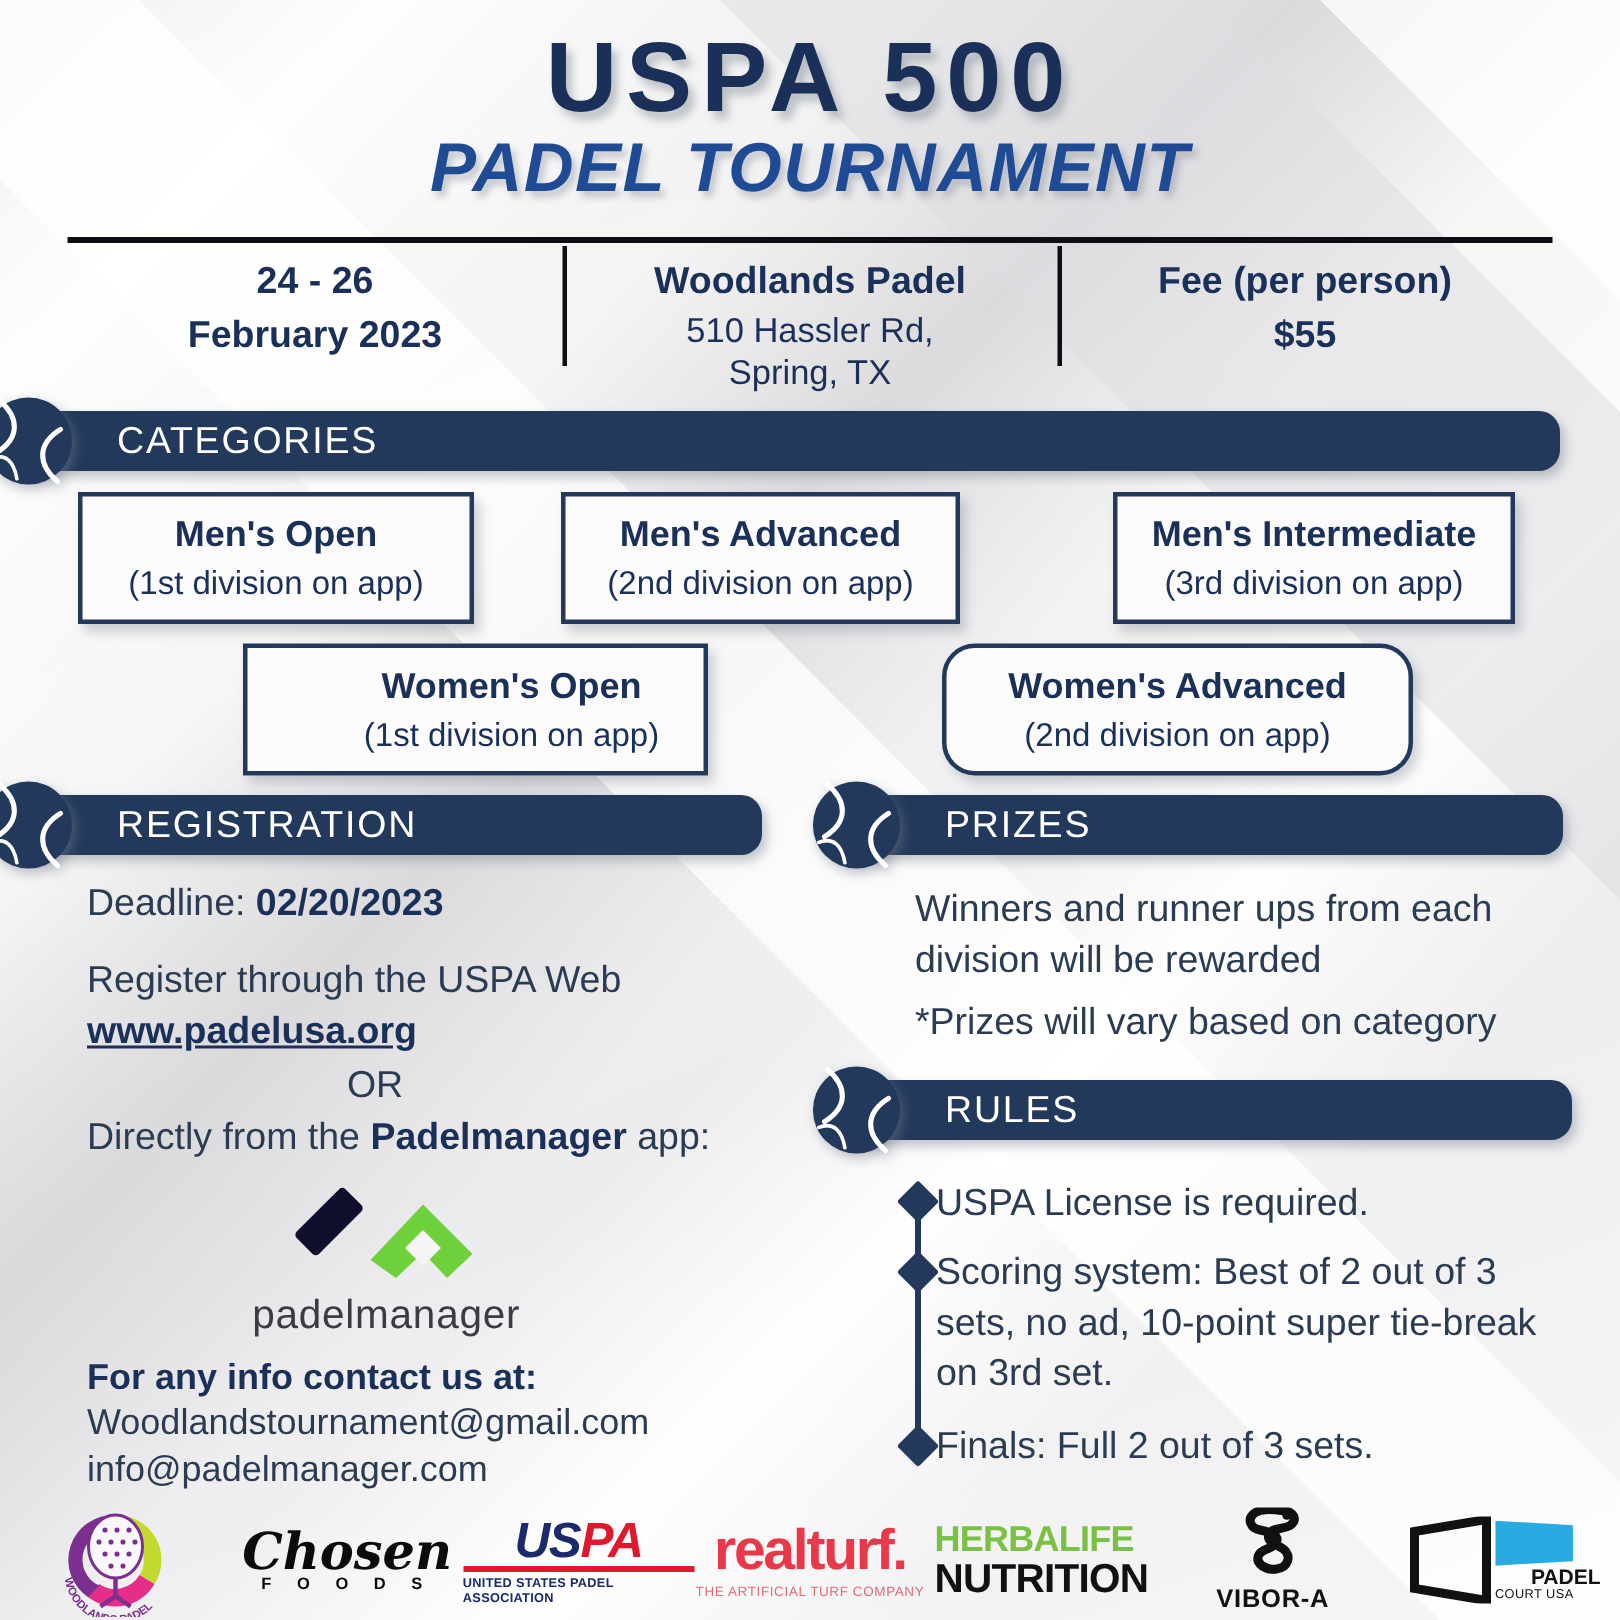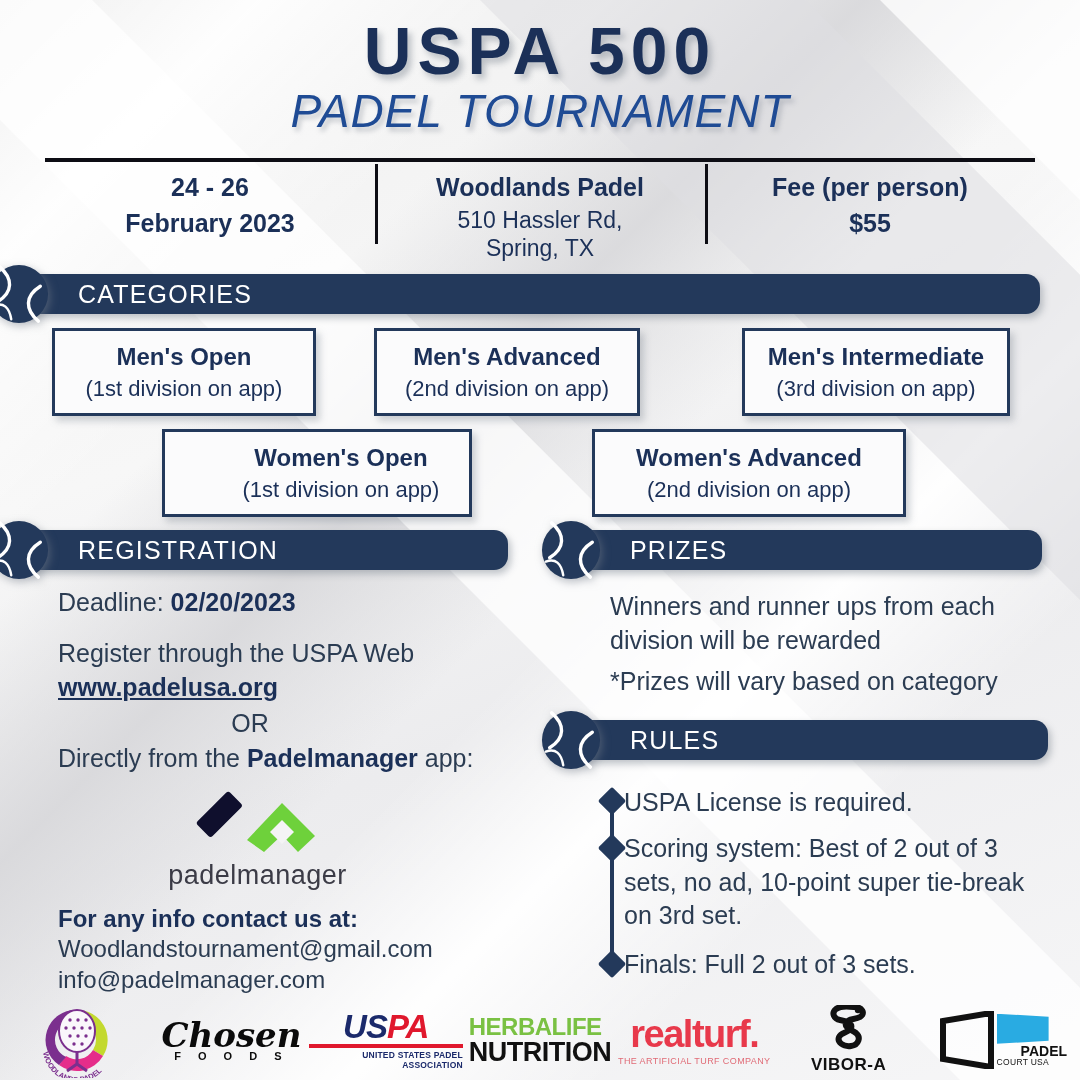--- a/index.html
+++ b/index.html
@@ -20,21 +20,21 @@
   .bgband{position:absolute;background:rgba(222,222,226,.55);transform:rotate(-45deg);transform-origin:top left;pointer-events:none;}
   .bgband.lite{background:rgba(255,255,255,.75);}
 
   
   .title-wrap{position:absolute;left:0;top:18px;width:1080px;text-align:center;}
   .t1{
     font-size:66px;font-weight:bold;letter-spacing:6px;color:#1b3058;
     line-height:1.02;text-shadow:4px 5px 6px rgba(120,128,140,.45);
   }
   .t2{
-    font-size:46px;font-weight:normal;font-style:italic;letter-spacing:1px;color:#1f4b94;
+    font-size:46px;font-weight:bold;font-style:italic;letter-spacing:1px;color:#1f4b94;
     line-height:1.05;margin-top:2px;text-shadow:3px 4px 5px rgba(120,128,140,.40);
   }
 
   
   .inforule{position:absolute;left:45px;top:158px;width:990px;height:4px;background:#0d0d14;}
   .infobar{position:absolute;left:45px;top:162px;width:990px;height:88px;display:flex;}
   .infocol{flex:1;display:flex;flex-direction:column;align-items:center;justify-content:flex-start;
            padding-top:8px;color:#1b3058;position:relative;}
   .infocol + .infocol::before{content:"";position:absolute;left:0;top:2px;bottom:6px;width:3px;background:#0d0d14;}
   .infocol .big{font-size:25px;font-weight:bold;line-height:1.42;}
@@ -78,21 +78,21 @@
   .contact-h{left:58px;top:905px;font-size:24px;font-weight:bold;color:#1b3058;}
   .contact-1{left:58px;top:935px;font-size:24px;}
   .contact-2{left:58px;top:966px;font-size:24px;}
 
   
   .sponsors{position:absolute;left:0;top:1000px;width:1080px;height:80px;display:flex;align-items:center;}
   .sp{flex:1;display:flex;align-items:center;justify-content:center;height:80px;}
   .chosen{font-family:"DejaVu Serif", serif;font-style:italic;font-weight:bold;font-size:34px;color:#0b0b0b;line-height:.95;}
   .chosen-sub{font-size:11px;letter-spacing:7px;font-style:normal;font-family:"Liberation Sans",sans-serif;font-weight:bold;text-align:center;}
   .uspa-l{font-style:italic;font-weight:bold;font-size:33px;letter-spacing:-1px;line-height:1;}
-  .uspa-sub{font-size:8.5px;font-weight:bold;color:#1b2a6b;letter-spacing:.2px;text-align:right;margin-top:2px;}
+  .uspa-sub{font-size:8.5px;font-weight:bold;color:#1b2a6b;letter-spacing:.2px;text-align:left;margin-top:2px;}
   .herb-1{color:#7ac143;font-weight:bold;font-size:24px;letter-spacing:-.5px;line-height:1;}
   .herb-2{color:#111;font-weight:bold;font-size:27px;letter-spacing:-.5px;line-height:1;}
   .rt{color:#e8394b;font-size:38px;font-weight:bold;letter-spacing:-1.5px;line-height:1;}
   .rt-sub{color:#e06b76;font-size:9px;letter-spacing:.4px;text-align:center;margin-top:3px;}
   .vib{font-weight:bold;font-size:17px;color:#111;letter-spacing:.5px;text-align:center;}
   .pcu-1{font-weight:bold;font-size:14px;color:#111;line-height:1;margin-left:24px;}
   .pcu-2{font-size:8.5px;color:#111;letter-spacing:.3px;line-height:1;}
 </style>
 </head>
 <body>
@@ -145,21 +145,21 @@
   </div>
   <div class="catbox" style="left:694px;top:328px;width:262px;height:82px;margin-left:48px;">
     <div class="ct">Men's Intermediate</div>
     <div class="cs">(3rd division on app)</div>
   </div>
 
   <div class="catbox" style="left:162px;top:429px;width:256px;height:82px;padding-left:48px;">
     <div class="ct">Women's Open</div>
     <div class="cs">(1st division on app)</div>
   </div>
-  <div class="catbox" style="left:592px;top:429px;width:308px;height:82px;">
+  <div class="catbox" style="left:628px;top:429px;width:308px;height:82px;border-radius:22px;">
     <div class="ct">Women's Advanced</div>
     <div class="cs">(2nd division on app)</div>
   </div>
 
   <div class="secbar" style="left:22px;top:530px;width:486px;">
     <svg class="ball" viewBox="0 0 64 64">
       <circle cx="32" cy="32" r="30" fill="#23395b"></circle>
       <path d="M12 4 C26 16 26 30 10 40" stroke="#fff" stroke-width="3.5" fill="none" stroke-linecap="round"></path>
       <path d="M52 60 C38 48 38 34 54 24" stroke="#fff" stroke-width="3.5" fill="none" stroke-linecap="round"></path>
       <path d="M6 44 C16 40 22 46 24 58" stroke="#fff" stroke-width="2.5" fill="none" stroke-linecap="round"></path>
@@ -261,30 +261,30 @@
       <div style="text-align:center;">
         <div class="uspa-l">
           <span style="color:#1b2a6b;">US</span><span style="color:#e0182d;">PA</span>
         </div>
         <div style="height:4px;background:#e0182d;margin:1px 0 0;"></div>
         <div class="uspa-sub">UNITED STATES PADEL ASSOCIATION</div>
       </div>
     </div>
 
     <div class="sp">
+      <div style="text-align:center;">
+        <div class="rt">realturf.</div>
+        <div class="rt-sub">THE ARTIFICIAL TURF COMPANY</div>
+      </div>
+    </div>
+
+    <div class="sp">
       <div style="text-align:left;">
         <div class="herb-1">HERBALIFE</div>
         <div class="herb-2">NUTRITION</div>
-      </div>
-    </div>
-
-    <div class="sp">
-      <div style="text-align:center;">
-        <div class="rt">realturf.</div>
-        <div class="rt-sub">THE ARTIFICIAL TURF COMPANY</div>
       </div>
     </div>
 
     <div class="sp">
       <div style="text-align:center;">
         <svg width="70" height="46" viewBox="0 0 70 46">
           <path d="M40 2 c8 0 12 6 6 10 c-5 3 -12 1 -14 6 c-2 5 6 7 10 10 c5 4 3 12 -5 13 c-8 1 -14 -4 -12 -9
                    c2 -5 10 -4 12 -9 c2 -5 -6 -7 -11 -8 c-6 -1 -9 -7 -4 -11 c4 -3 11 -3 18 -2 z" fill="none" stroke="#111" stroke-width="6" stroke-linecap="round"></path>
           <circle cx="44" cy="5" r="3.2" fill="#111"></circle>
         </svg>

